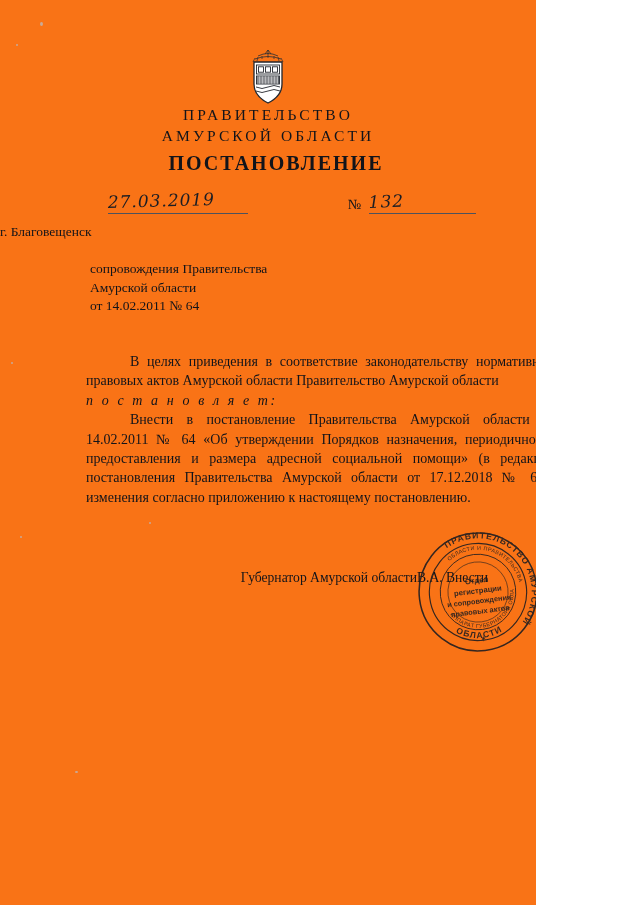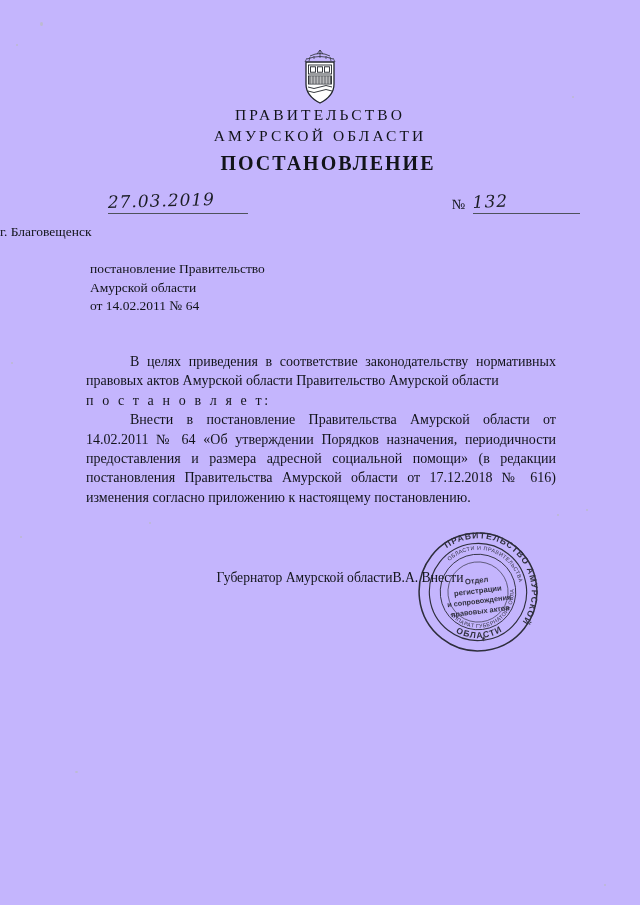--- a/index.html
+++ b/index.html
@@ -2,23 +2,23 @@
 <html lang="ru"><head>
 <meta charset="utf-8">
 <style>
   html, body {
     margin: 0;
     padding: 0;
     background: #ffffff;
   }
   .page {
     position: relative;
-    width: 640px;
+    width: 536px;
     height: 905px;
-    background: #c4b5fd;
+    background: #f97316;
     overflow: hidden;
     font-family: "Liberation Serif", "DejaVu Serif", serif;
     color: #12141a;
   }
 
   
   .speck {
     position: absolute;
     background: #b9bcc2;
     border-radius: 50%;
@@ -134,30 +134,31 @@
     font-size: 14px;
     line-height: 19.4px;
     text-align: justify;
     text-justify: inter-word;
   }
   .body p { margin: 0; }
   .indent { text-indent: 44px; }
   .resolves {
     letter-spacing: 2.6px;
     font-weight: 400;
+    font-style: italic;
   }
 
   
   .sign-row {
     position: absolute;
     top: 570px;
     left: 88px;
     right: 48px;
     display: flex;
-    justify-content: center;
+    justify-content: flex-end;
     align-items: baseline;
     font-size: 13.6px;
   }
 
   
   .stamp {
     position: absolute;
     left: 414px;
     top: 528px;
     width: 128px;
@@ -230,21 +231,21 @@
       <div class="num-body">
         <span class="hand">132</span>
         <div class="rule"></div>
       </div>
     </div>
   </div>
 
   <div class="city">г. Благовещенск</div>
 
   <div class="subject">
-    <div>постановление Правительство</div>
+    <div>сопровождения Правительства</div>
     <div>Амурской области</div>
     <div>от 14.02.2011 № 64</div>
   </div>
 
   <div class="body">
     <p class="indent">В целях приведения в соответствие законодательству нормативных правовых актов Амурской области Правительство Амурской области</p>
     <p class="resolves">п о с т а н о в л я е т:</p>
     <p class="indent">Внести в постановление Правительства Амурской области от 14.02.2011 № 64 «Об утверждении Порядков назначения, периодичности предоставления и размера адресной социальной помощи» (в редакции постановления Правительства Амурской области от 17.12.2018 № 616) изменения согласно приложению к настоящему постановлению.</p>
   </div>
 

